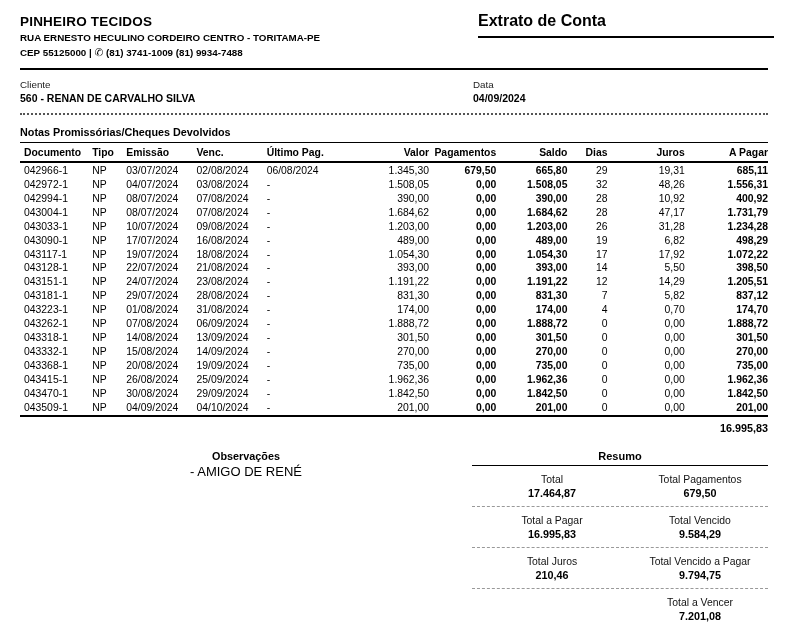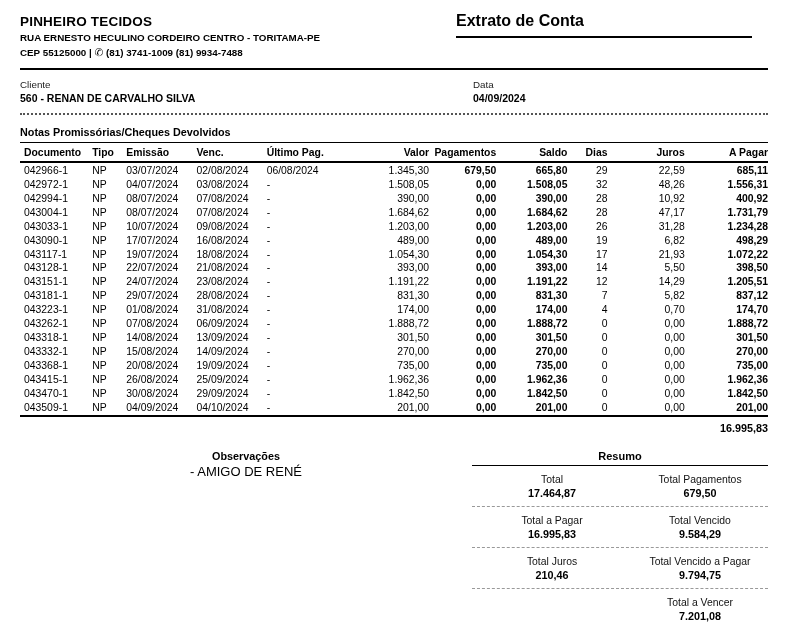--- a/index.html
+++ b/index.html
@@ -11,21 +11,21 @@
   }
   .page { width:791px; height:452px; padding:8px 23px 10px 20px; position:relative; }
 
   
   .header { position:relative; border-bottom:2px solid #000; padding:6px 0 10px 0; min-height:52px; }
   .company-name { font-size:13.5px; font-weight:bold; letter-spacing:.2px; }
   .company-address { font-size:9.8px; font-weight:bold; margin-top:3px; }
   .company-phone { font-size:9.8px; font-weight:bold; margin-top:3px; }
   .phone-glyph { font-weight:normal; font-size:10.5px; }
   .doc-title {
-    position:absolute; left:436px; top:4px; width:296px;
+    position:absolute; left:458px; top:4px; width:296px;
     font-size:16px; font-weight:bold;
     border-bottom:2px solid #000; padding-bottom:6px;
   }
 
   
   .client-row { display:flex; padding-top:9px; }
   .client-col { width:453px; }
   .date-col { flex:1; }
   .field-label { font-size:9.8px; color:#222; }
   .field-value { font-size:10.5px; font-weight:bold; margin-top:2px; }
@@ -133,21 +133,21 @@
         <tr>
           <td class="ta-l">042966-1</td>
           <td class="ta-l">NP</td>
           <td class="ta-l">03/07/2024</td>
           <td class="ta-l">02/08/2024</td>
           <td class="ta-l">06/08/2024</td>
           <td class="ta-r">1.345,30</td>
           <td class="ta-r b">679,50</td>
           <td class="ta-r b">665,80</td>
           <td class="ta-r">29</td>
-          <td class="ta-r">22,59</td>
+          <td class="ta-r">19,31</td>
           <td class="ta-r b">685,11</td>
         </tr>
         <tr>
           <td class="ta-l">042972-1</td>
           <td class="ta-l">NP</td>
           <td class="ta-l">04/07/2024</td>
           <td class="ta-l">03/08/2024</td>
           <td class="ta-l">-</td>
           <td class="ta-r">1.508,05</td>
           <td class="ta-r b">0,00</td>
@@ -211,21 +211,21 @@
         <tr>
           <td class="ta-l">043117-1</td>
           <td class="ta-l">NP</td>
           <td class="ta-l">19/07/2024</td>
           <td class="ta-l">18/08/2024</td>
           <td class="ta-l">-</td>
           <td class="ta-r">1.054,30</td>
           <td class="ta-r b">0,00</td>
           <td class="ta-r b">1.054,30</td>
           <td class="ta-r">17</td>
-          <td class="ta-r">21,93</td>
+          <td class="ta-r">17,92</td>
           <td class="ta-r b">1.072,22</td>
         </tr>
         <tr>
           <td class="ta-l">043128-1</td>
           <td class="ta-l">NP</td>
           <td class="ta-l">22/07/2024</td>
           <td class="ta-l">21/08/2024</td>
           <td class="ta-l">-</td>
           <td class="ta-r">393,00</td>
           <td class="ta-r b">0,00</td>

